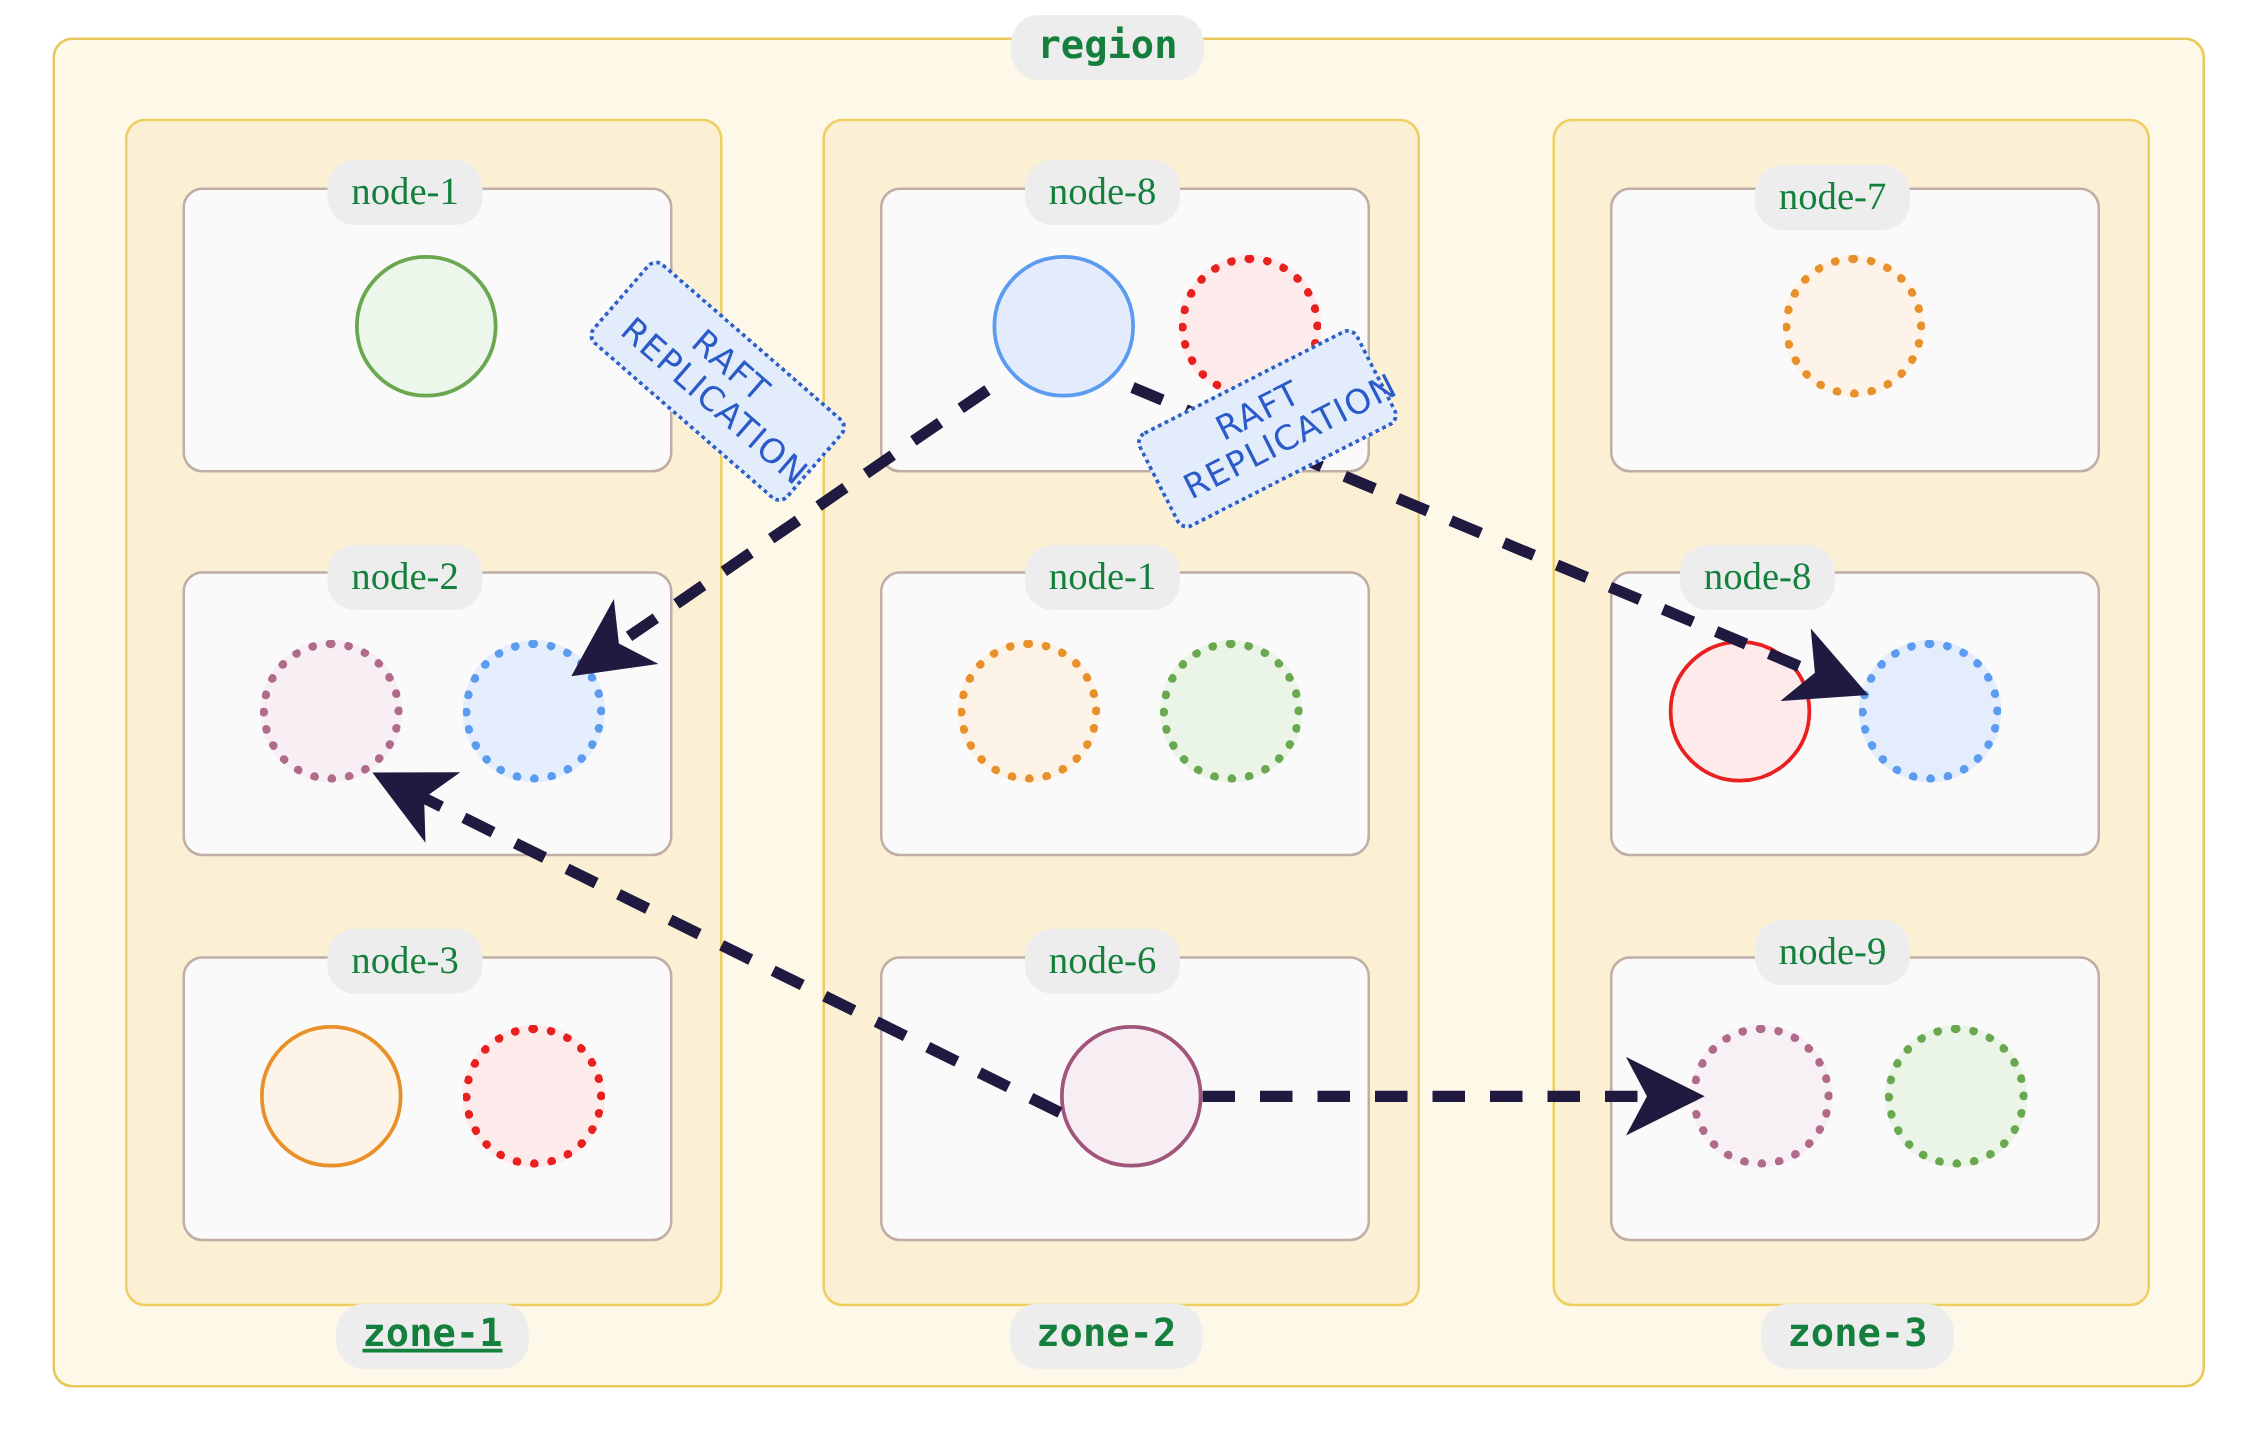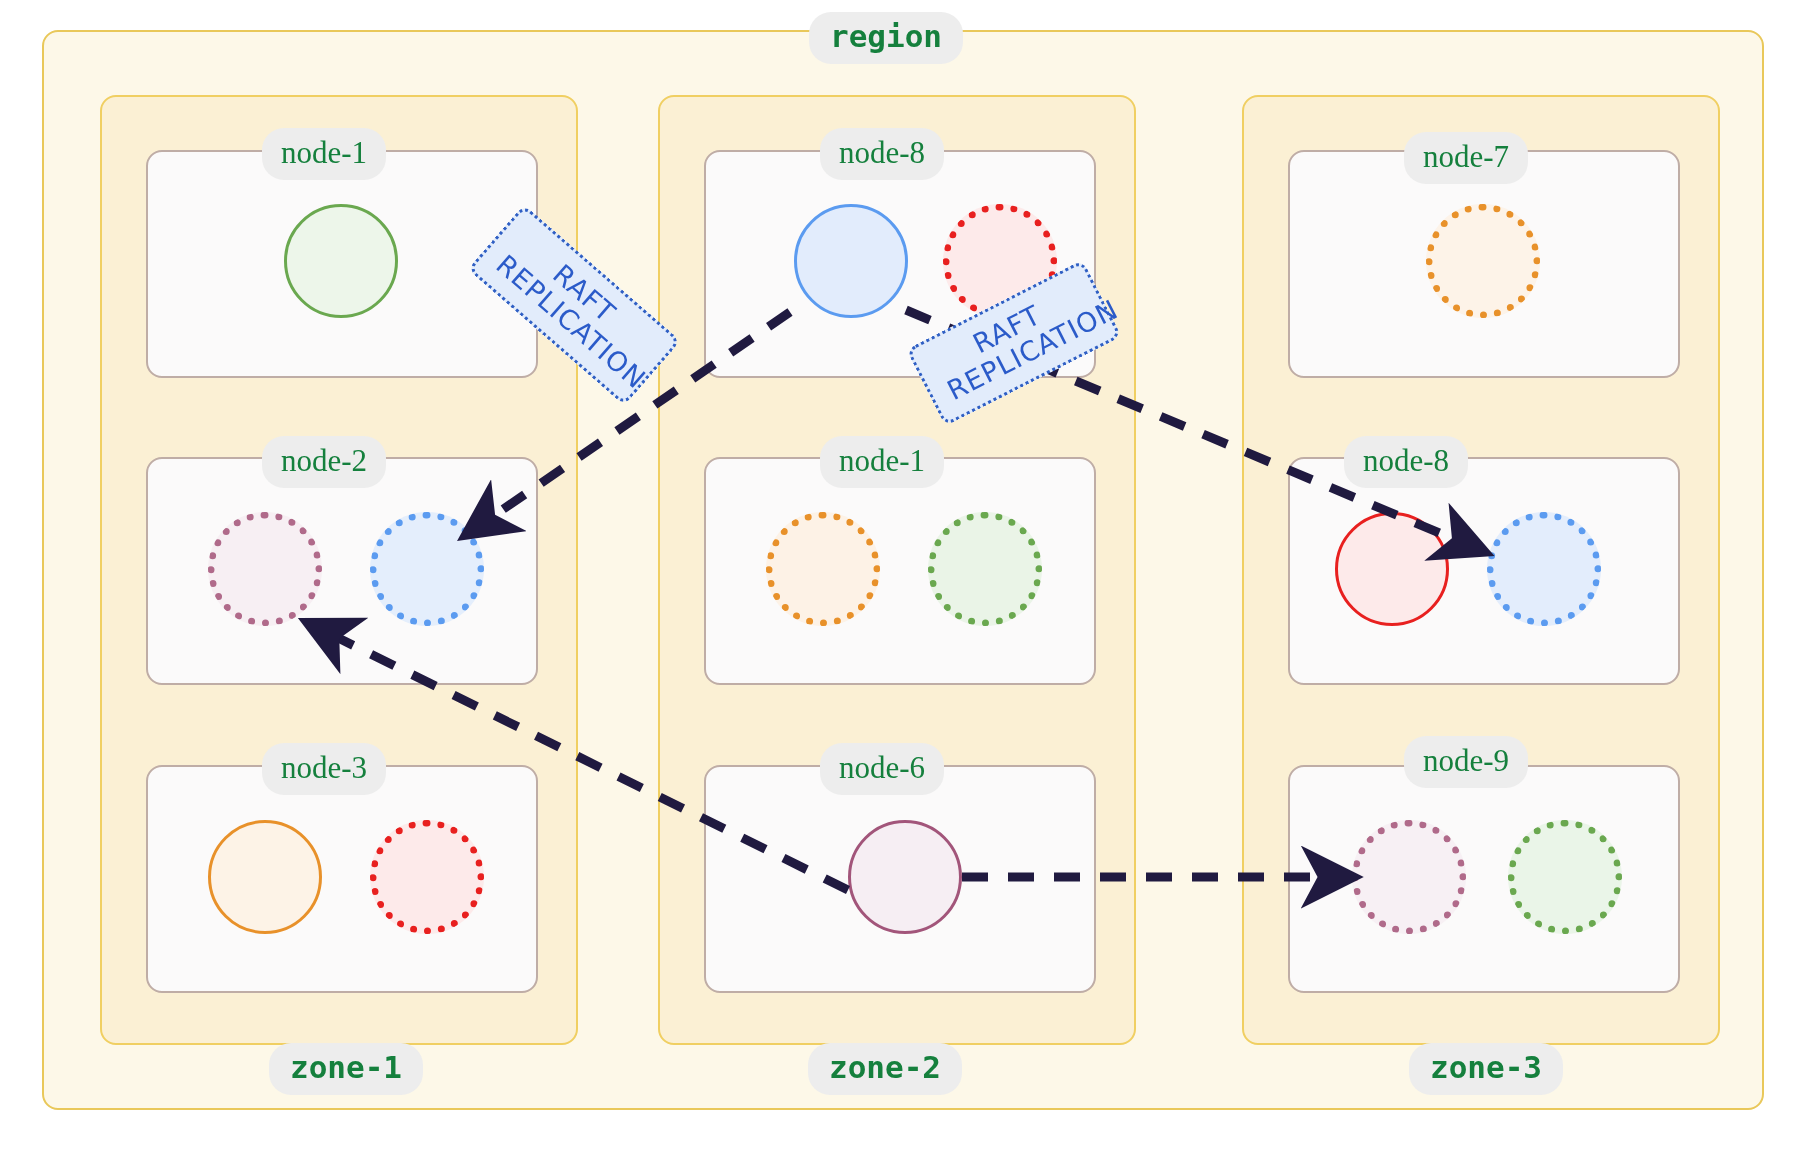--- a/index.html
+++ b/index.html
@@ -134,21 +134,21 @@
     <div>RAFT</div>
     <div>REPLICATION</div>
   </div>
   <div class="raft-tag raft-2">
     <div>RAFT</div>
     <div>REPLICATION</div>
   </div>
 
   <div class="label cluster-label" style="left:809px;top:12px;">region</div>
 
-  <div class="label cluster-label" style="left:269px;top:1043px;">zone-1</div>
+  <div class="label cluster-label" style="left:269px;top:1043px;text-decoration:underline;">zone-1</div>
   <div class="label cluster-label" style="left:808px;top:1043px;">zone-2</div>
   <div class="label cluster-label" style="left:1409px;top:1043px;">zone-3</div>
 
   <div class="label node-label" style="left:262px;top:128px;">node-1</div>
   <div class="label node-label" style="left:262px;top:436px;">node-2</div>
   <div class="label node-label" style="left:262px;top:743px;">node-3</div>
 
   <div class="label node-label" style="left:820px;top:128px;">node-8</div>
   <div class="label node-label" style="left:820px;top:436px;">node-1</div>
   <div class="label node-label" style="left:820px;top:743px;">node-6</div>

